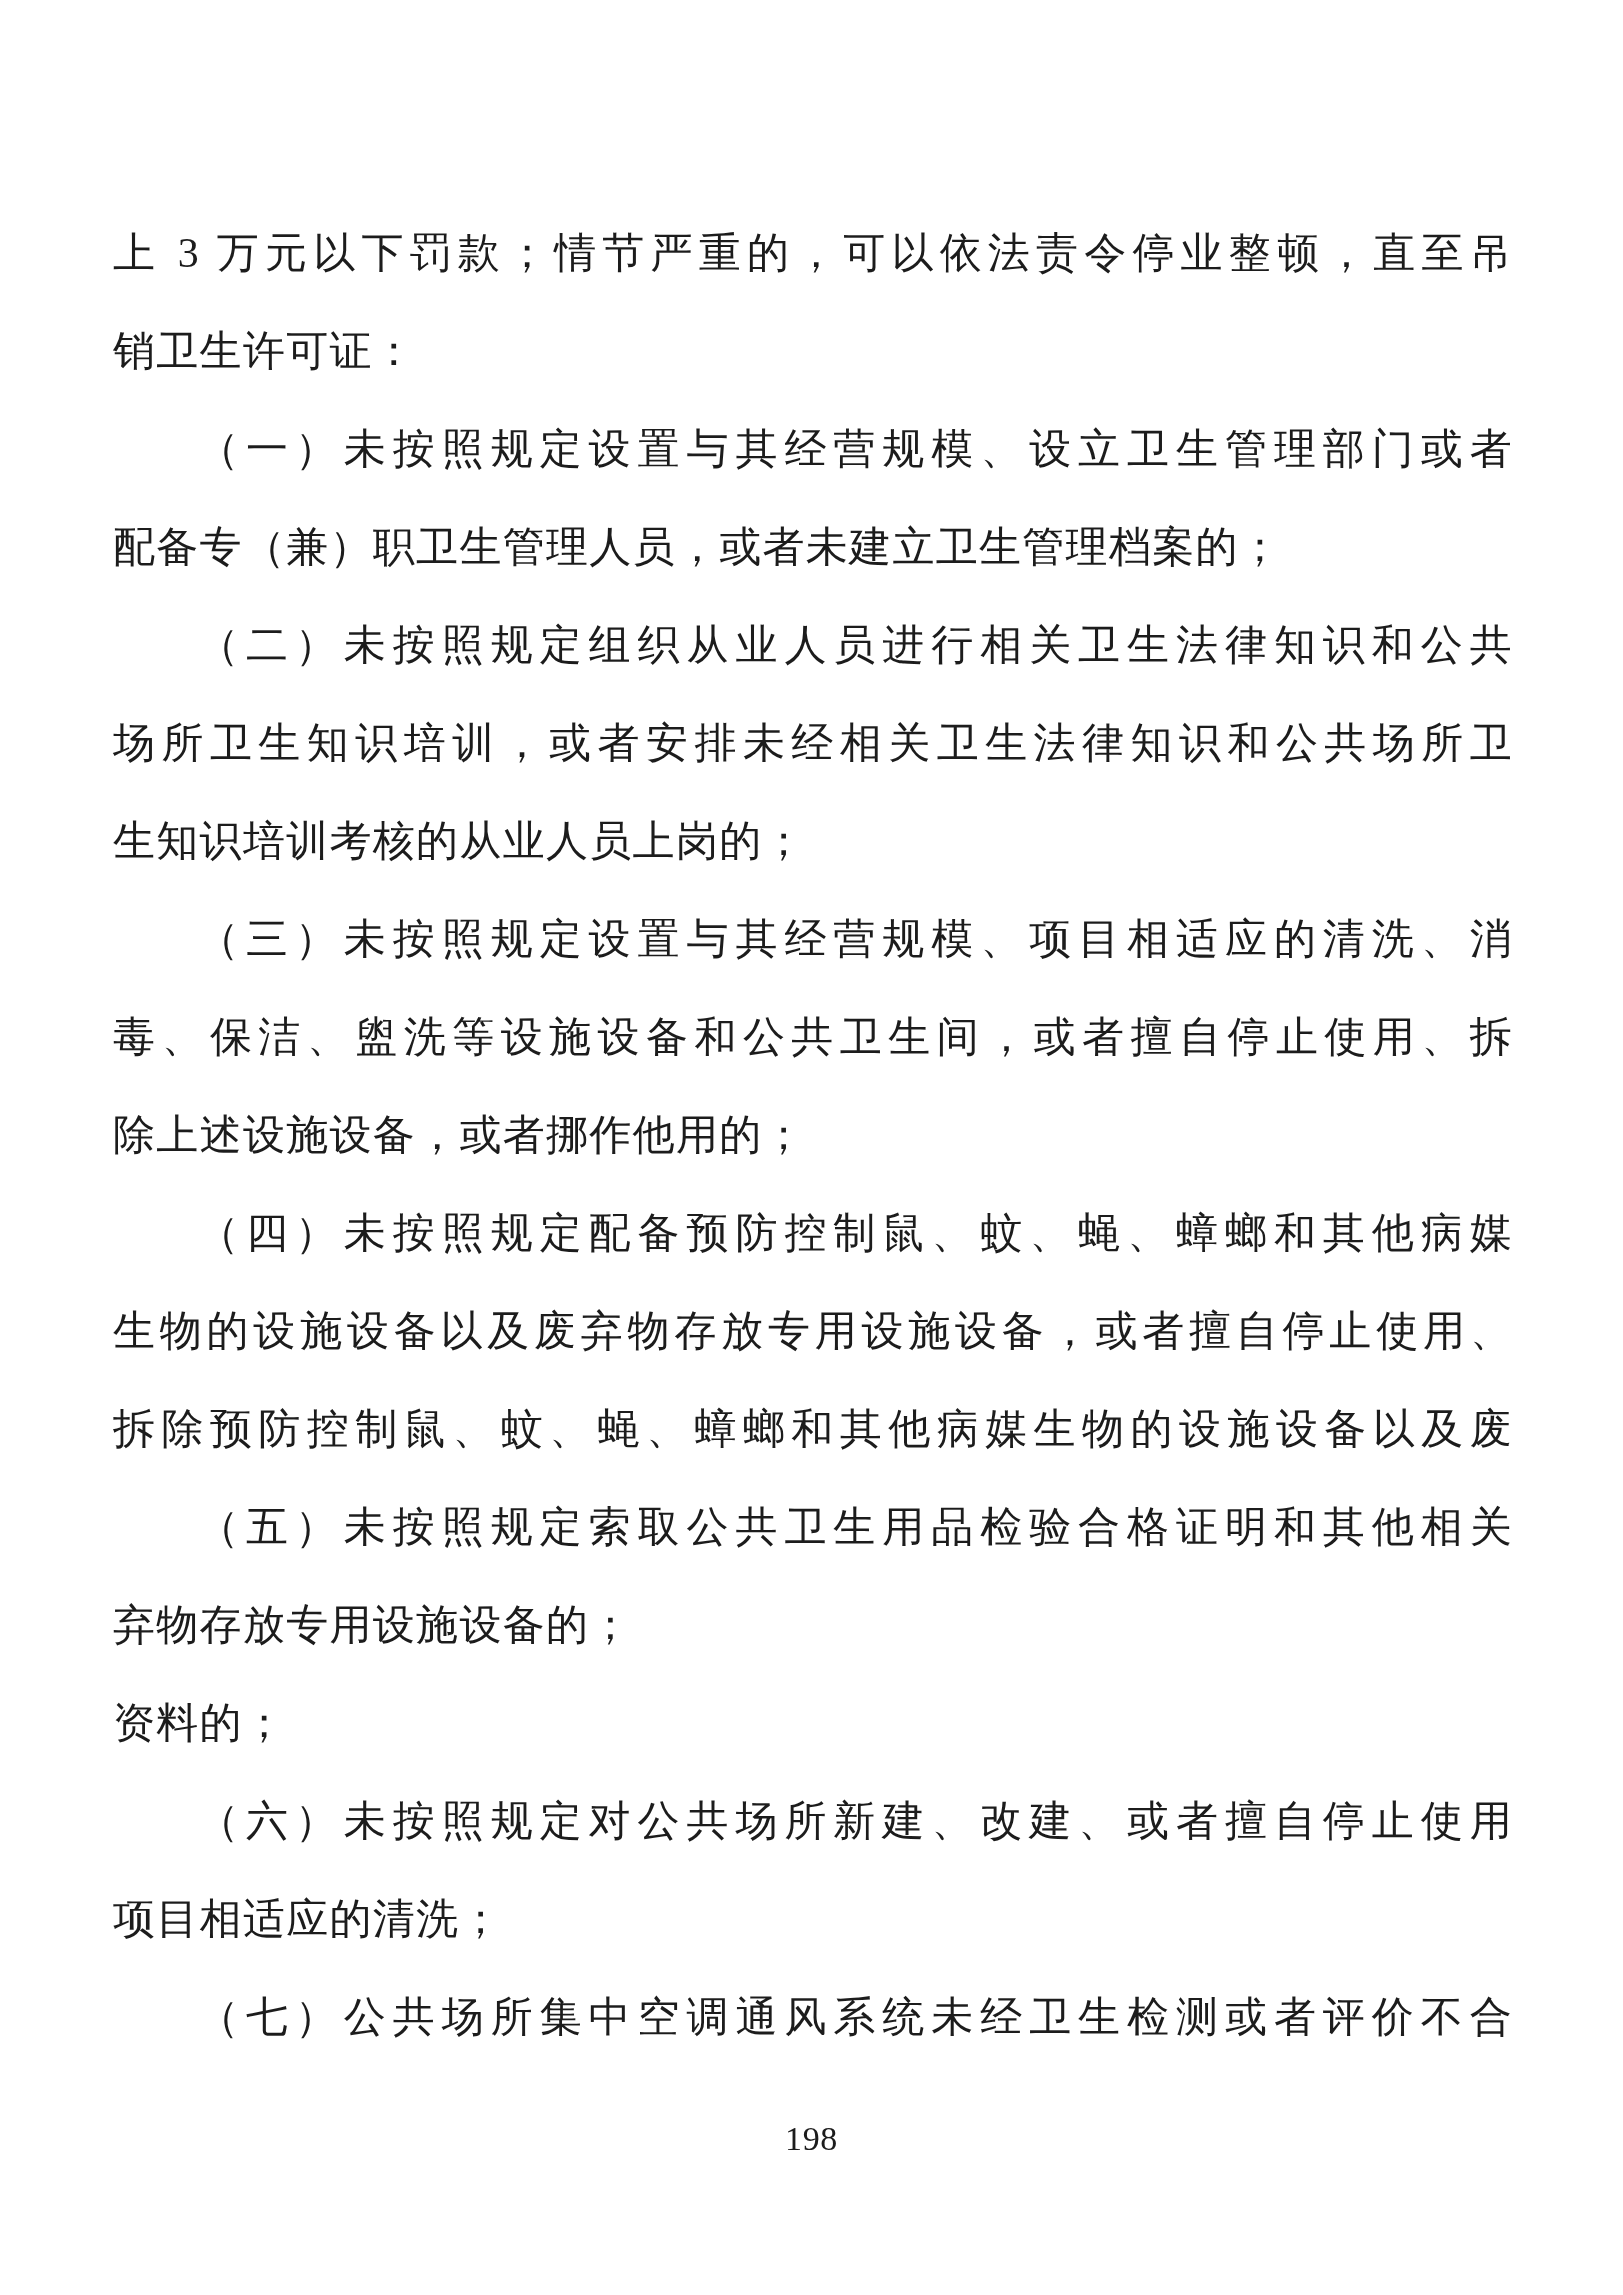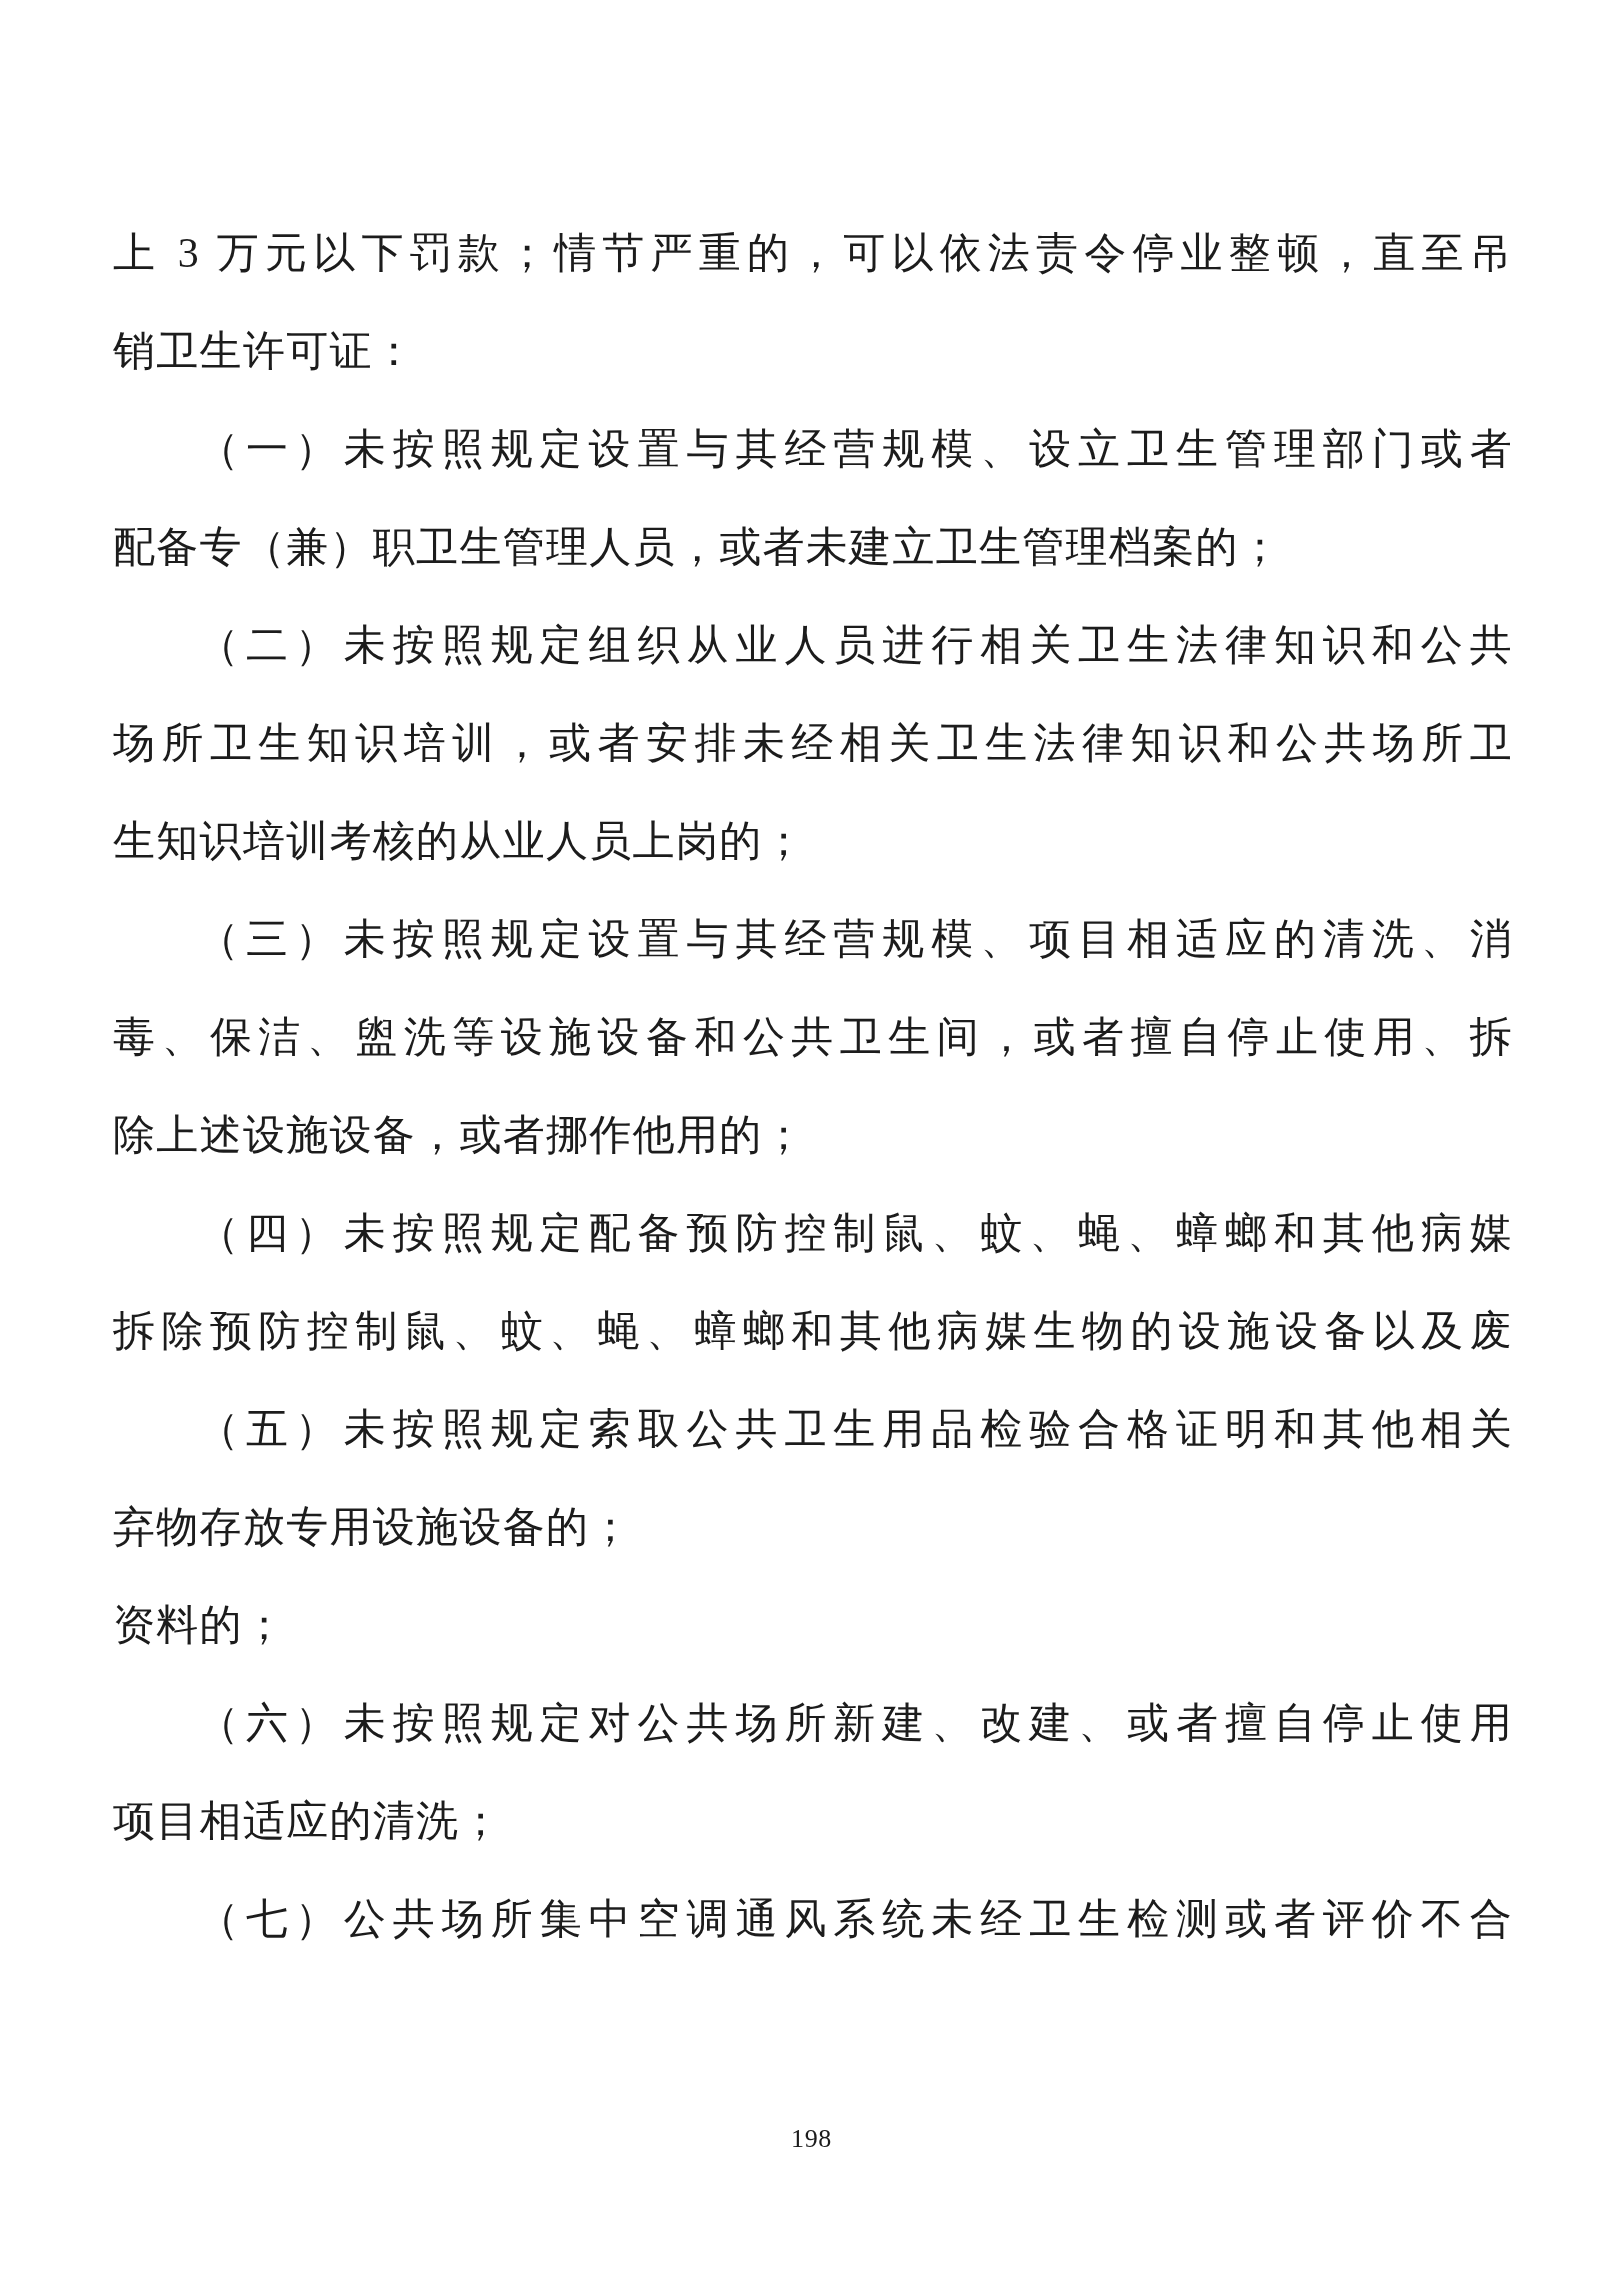--- a/index.html
+++ b/index.html
@@ -39,21 +39,21 @@
   }
 
   .footer {
     position: absolute;
     left: 0;
     right: 0;
     top: 2119px;
     text-align: center;
   }
   .page-number {
-    font-size: 26px;
+    font-size: 34px;
     line-height: 39px;
     letter-spacing: 0.7px;
     margin-top: 20px;
   }
 </style>
 </head>
 <body>
 
 <div class="page" style="color: rgb(28, 28, 28); background: rgb(255, 255, 255);">
   <div class="body-text">
@@ -62,20 +62,21 @@
       <p class="line last">销卫生许可证：</p>
       <p class="line indent">（一）未按照规定设置与其经营规模、设立卫生管理部门或者</p>
       <p class="line last">配备专（兼）职卫生管理人员，或者未建立卫生管理档案的；</p>
       <p class="line indent">（二）未按照规定组织从业人员进行相关卫生法律知识和公共</p>
       <p class="line">场所卫生知识培训，或者安排未经相关卫生法律知识和公共场所卫</p>
       <p class="line last">生知识培训考核的从业人员上岗的；</p>
       <p class="line indent">（三）未按照规定设置与其经营规模、项目相适应的清洗、消</p>
       <p class="line">毒、保洁、盥洗等设施设备和公共卫生间，或者擅自停止使用、拆</p>
       <p class="line last">除上述设施设备，或者挪作他用的；</p>
       <p class="line indent">（四）未按照规定配备预防控制鼠、蚊、蝇、蟑螂和其他病媒</p>
+      <p class="line">生物的设施设备以及废弃物存放专用设施设备，或者擅自停止使用、</p>
       <p class="line">拆除预防控制鼠、蚊、蝇、蟑螂和其他病媒生物的设施设备以及废</p>
       <p class="line indent">（五）未按照规定索取公共卫生用品检验合格证明和其他相关</p>
       <p class="line last">弃物存放专用设施设备的；</p>
       <p class="line last">资料的；</p>
       <p class="line indent">（六）未按照规定对公共场所新建、改建、或者擅自停止使用</p>
       <p class="line last">项目相适应的清洗；</p>
       <p class="line indent">（七）公共场所集中空调通风系统未经卫生检测或者评价不合</p>
     </div>
 
   <div class="footer">

